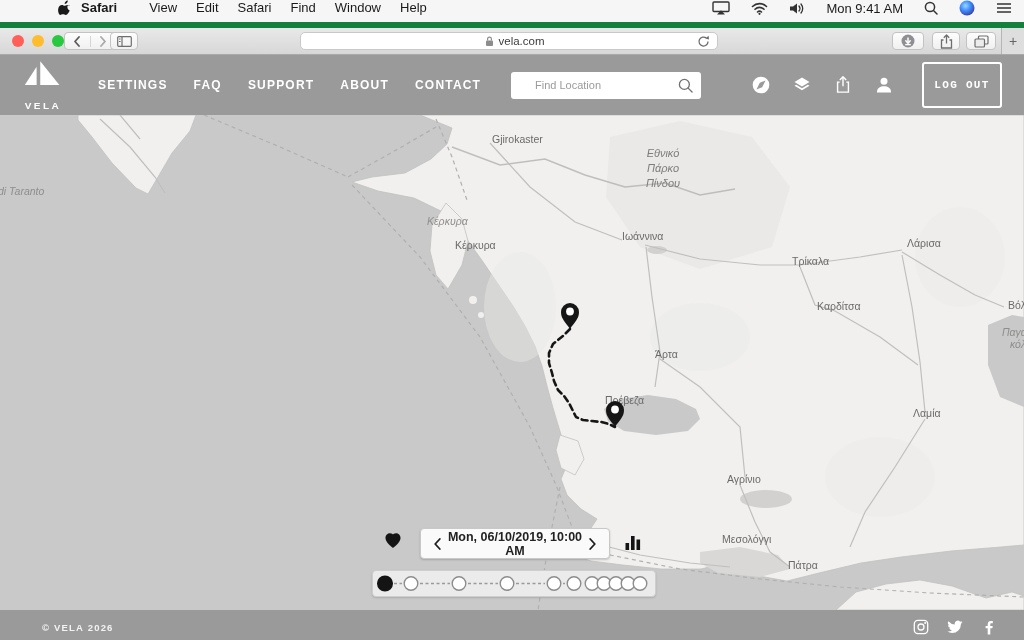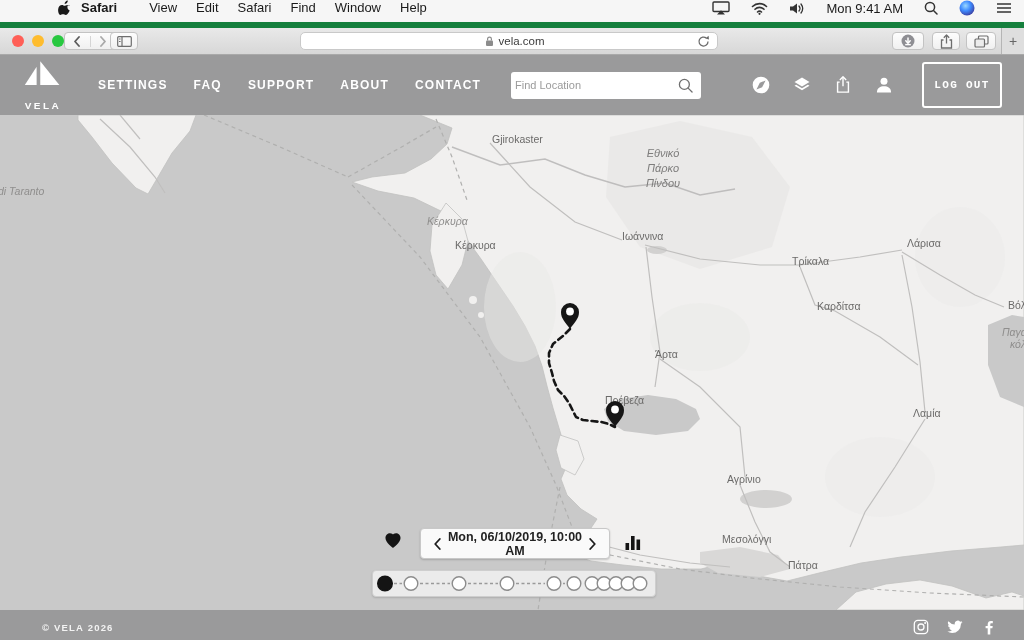--- a/index.html
+++ b/index.html
@@ -26,21 +26,21 @@
   .urlbar .refresh{position:absolute;right:7px;top:2px;}
   .newtab{position:absolute;right:0;top:0;width:22px;height:26px;background:#dedede;border-left:1px solid #b5b5b5;display:flex;align-items:center;justify-content:center;color:#666;font-size:14px;}
 
   
   .site-header{height:60px;background:#9a9a9b;display:flex;align-items:center;}
   .logo{margin-left:20px;width:46px;display:flex;flex-direction:column;align-items:center;gap:11px;}
   .logo .brand{color:#fff;font-size:10px;font-weight:bold;letter-spacing:2.5px;transform:scaleY(.9);}
   .site-nav{display:flex;gap:26px;margin-left:32px;}
   .nav-item{color:#fff;font-size:12px;font-weight:bold;letter-spacing:1.2px;cursor:pointer;}
   .searchbox{position:relative;margin-left:auto;width:190px;height:27px;}
-  .searchbox input{width:100%;height:100%;border:none;border-radius:3px;box-sizing:border-box;padding:0 30px 0 4px;font-size:11px;color:#444;font-family:"Liberation Sans","DejaVu Sans",sans-serif;outline:none;}
+  .searchbox input{width:100%;height:100%;border:none;border-radius:3px;box-sizing:border-box;padding:0 30px 0 24px;font-size:11px;color:#444;font-family:"Liberation Sans","DejaVu Sans",sans-serif;outline:none;}
   .searchbox input::placeholder{color:#9b9b9b;}
   .searchbox .mag{position:absolute;right:8px;top:6px;}
   .hicons{display:flex;gap:21px;margin-left:50px;align-items:center;}
   .hicon{width:20px;height:20px;cursor:pointer;}
   .logout{margin-left:28px;margin-right:22px;width:80px;height:46px;border:2px solid #fff;border-radius:3px;background:transparent;color:#fff;font-size:11px;font-weight:bold;letter-spacing:1.3px;display:flex;align-items:center;justify-content:center;cursor:pointer;font-family:Liberation Mono, monospace;}
 
   
   .map-wrap{position:relative;width:1024px;height:495px;background:#c9c9c9;overflow:hidden;}
   .lbl-city{font-size:10.5px;fill:#6b6a69;font-family:"Liberation Sans","DejaVu Sans",sans-serif;}
   .lbl-water{font-size:10.5px;font-style:italic;fill:#8f8e8d;font-family:"Liberation Sans","DejaVu Sans",sans-serif;}

